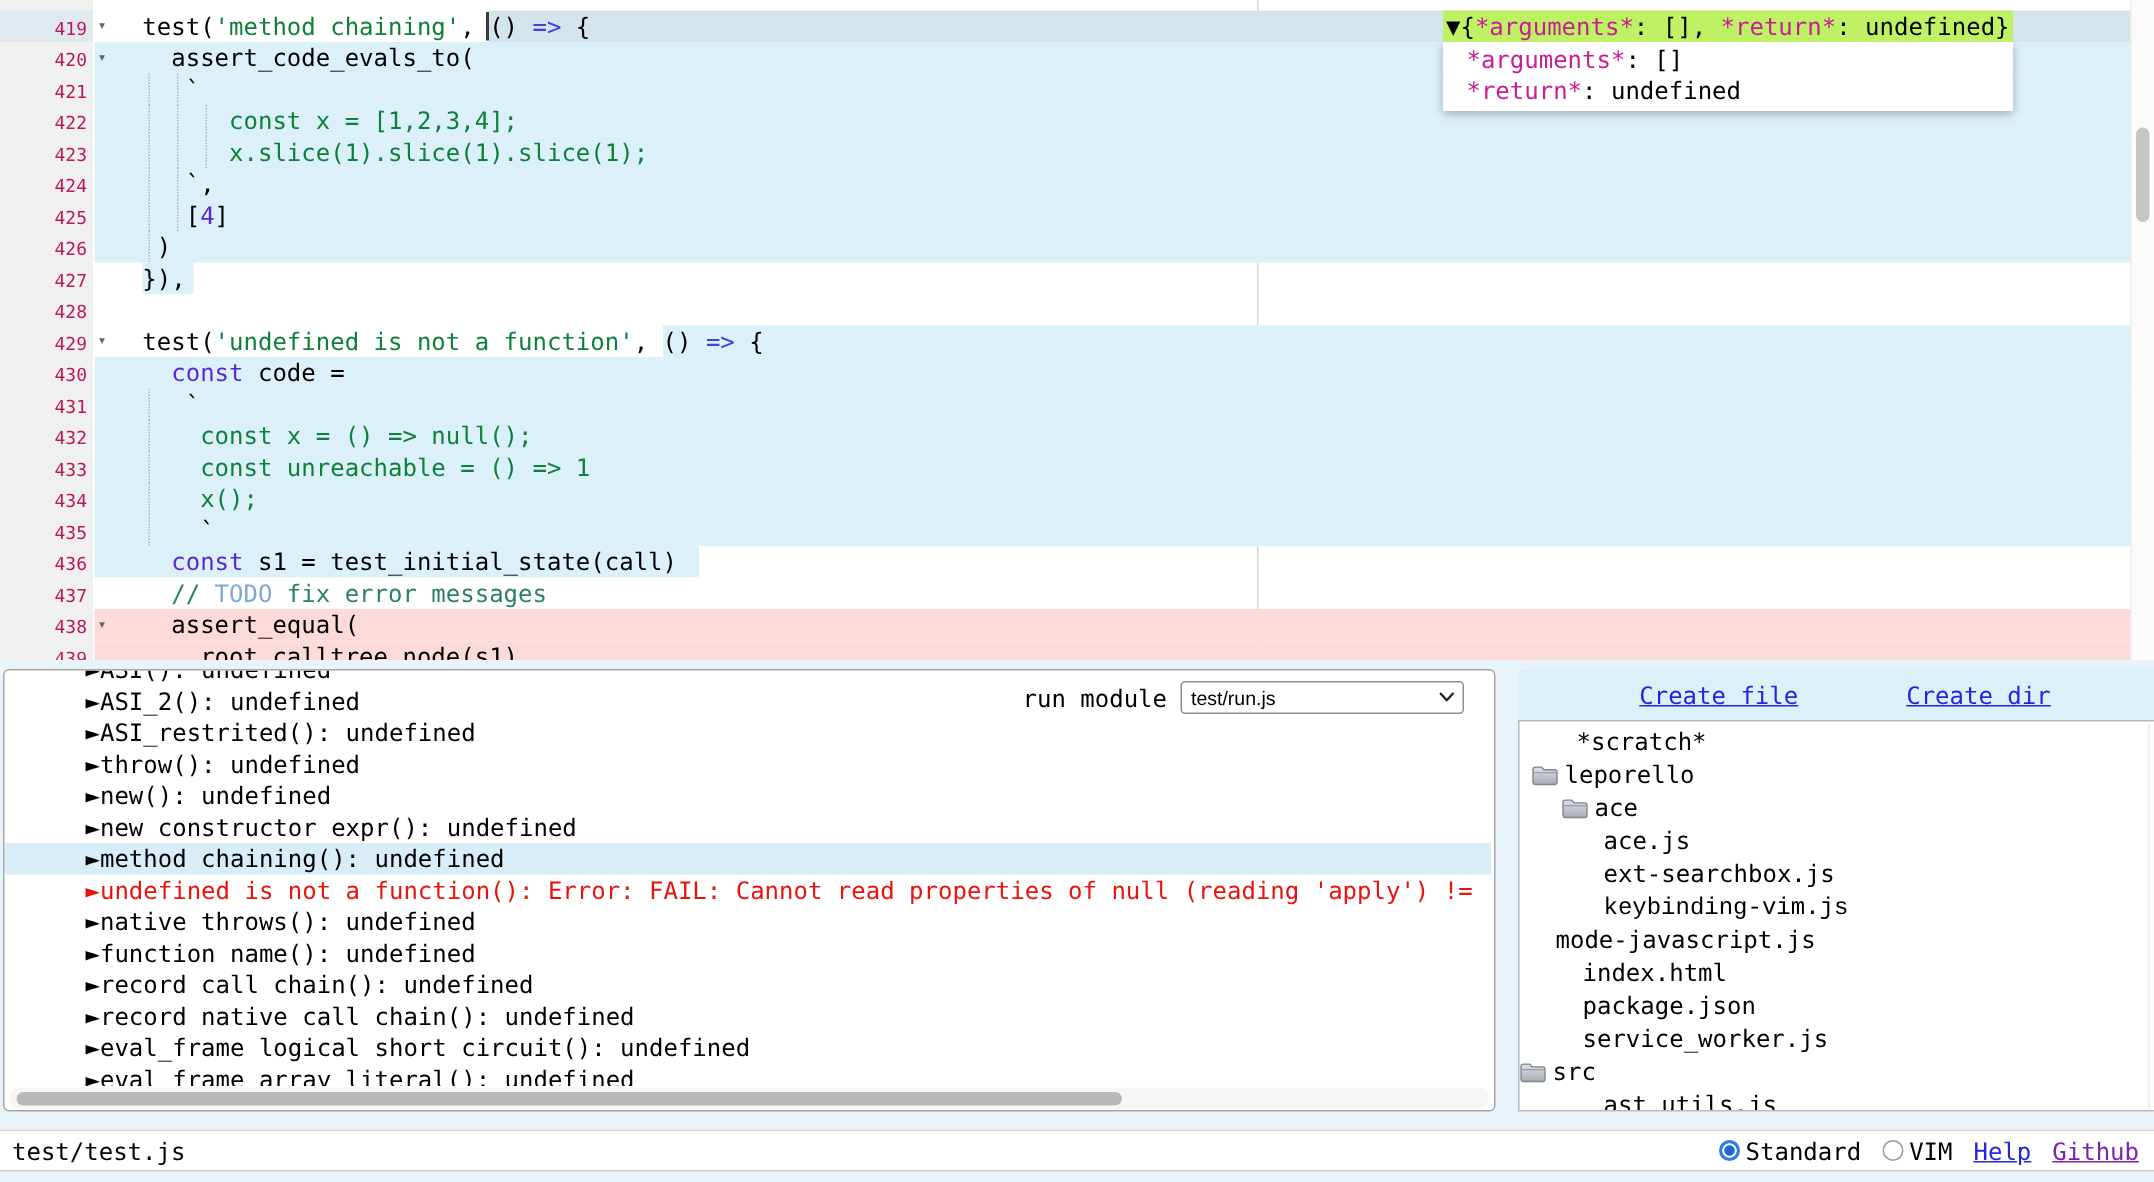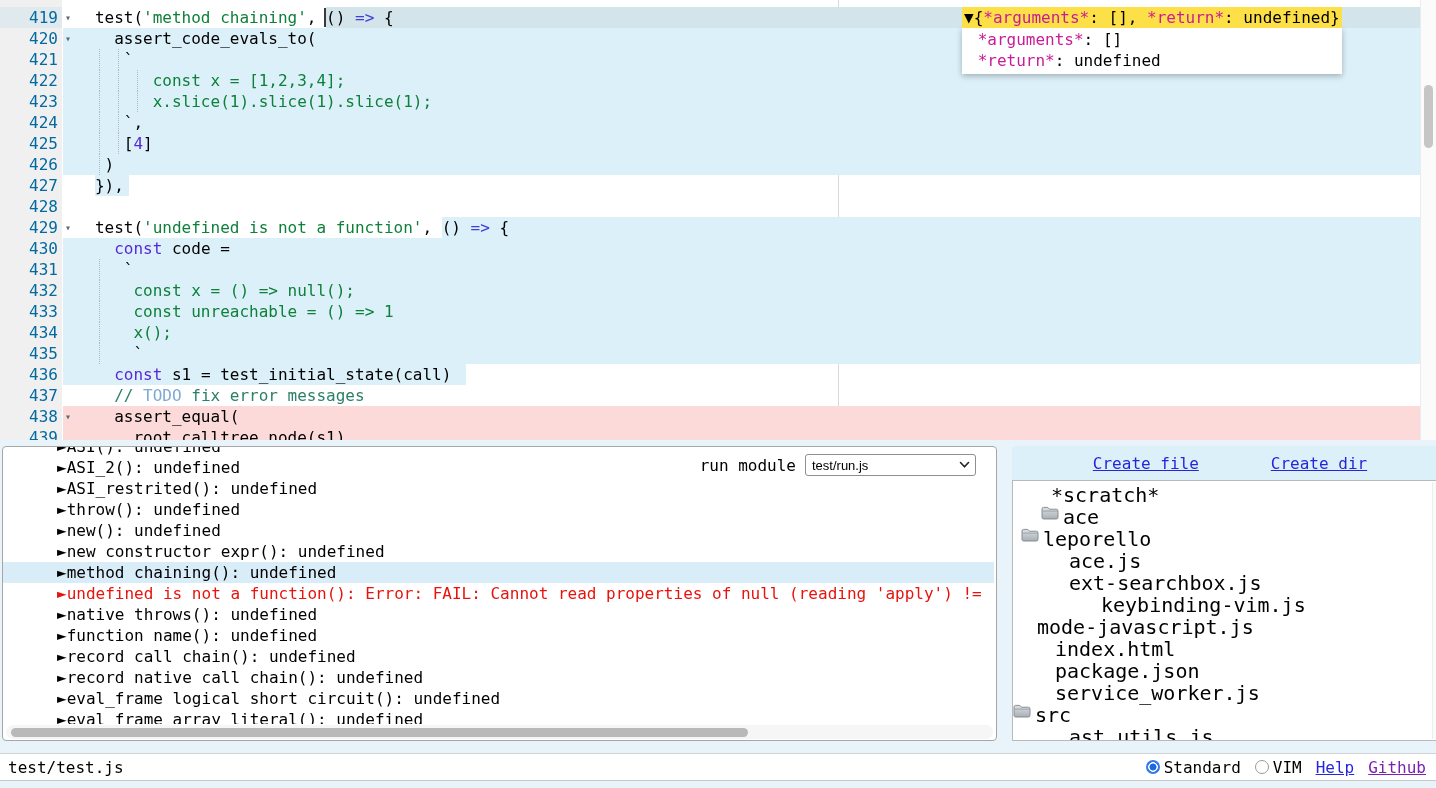--- a/index.html
+++ b/index.html
@@ -13,60 +13,60 @@
   .code-row { position:absolute; left:0; right:0; height:21px; }
   .code-row .hl { position:absolute; top:0; height:21px; }
   .hl.sel { background:#dcf0f9; }
   .hl.active { background:#d3e4ea; }
   .hl.err { background:#fcdada; }
   .guide { position:absolute; top:0; height:21px; width:0; border-left:1px dotted rgba(60,90,100,.35); }
   .caret { position:absolute; top:1px; height:19px; width:2px; background:#3a3a3a; }
   .code-text { position:absolute; left:66px; top:0; height:21px; line-height:21px; font-size:16px; white-space:pre; }
   .gut { position:absolute; left:0; top:0; width:62px; height:21px; line-height:21px; text-align:right; }
   .gut.gut-active { background:#dfe9ee; }
-  .gut .num { font-size:16px; color:#0369a1; padding-right:4px; }
+  .gut .num { font-size:12px; color:#be185d; padding-right:4px; }
   .fold { position:absolute; right:-9px; top:0; font-size:10px; color:#5a6a72; cursor:pointer; }
   .tok-k { color:#000;text-align:center; }
   .tok-s { color:#0e8039; }
   .tok-n { color:#5628d6; }
   .tok-o { color:#4040dc; }
   .tok-c { color:#2c8068; }
   .tok-t { color:#7fa8d4; }
   .tok-m { color:#c91d96; }
 
   .v-scrollbar { position:absolute; right:0; top:0; width:16px; height:440px; background:#fbfbfb; border-left:1px solid #ececec; }
   .v-scrollbar .thumb { position:absolute; left:3px; width:9px; top:85px; height:63px; background:#c6c6c6; border-radius:5px; }
 
   #tooltip { position:absolute; left:962px; top:7px; z-index:20; font-size:16px; }
-  .tt-header { display:inline-block; background:#fde047; height:21px; line-height:21px; white-space:pre; padding:0 2px; }
+  .tt-header { display:inline-block; background:#bef264; height:21px; line-height:21px; white-space:pre; padding:0 2px; }
   .tt-body { background:#fff; box-shadow:0 2px 6px rgba(0,0,0,.28); padding:1px 6px 3px 6px; min-width:372px; }
   .tt-row { height:21px; line-height:21px; white-space:pre; }
 
   
   #console-panel { position:absolute; left:2px; top:446px; width:995px; height:295px; background:#fff; border:1px solid #a6a6a6; border-radius:4px; overflow:hidden; }
   #console-items { position:absolute; left:0; top:0; right:2px; bottom:16px; overflow:hidden; padding-top:5px; }
   .citem { height:21px; line-height:21px; font-size:16px; padding-left:54px; white-space:pre; cursor:pointer; }
   .citem.selected { background:#d9edf8; }
   .citem.error { color:#e8130c; }
   .citem.clipped { margin-top:-16px; }
   .run-module { position:absolute; top:7px; right:20px; display:flex; align-items:center; gap:9px; background:transparent; }
   .run-module .rm-label { font-size:16px;text-align:right; }
   .select-wrap { position:relative; display:inline-block; }
-  .select-wrap select { appearance:none; -webkit-appearance:none; width:171px; height:22px; border:1px solid #8f8f8f; border-radius:3px; background:#fff; font-family:"Liberation Sans", sans-serif; font-size:13px; padding:0 22px 0 6px; color:#000; }
+  .select-wrap select { appearance:none; -webkit-appearance:none; width:189px; height:22px; border:1px solid #8f8f8f; border-radius:3px; background:#fff; font-family:"Liberation Sans", sans-serif; font-size:13px; padding:0 22px 0 6px; color:#000; }
   .select-wrap .chev { position:absolute; right:6px; top:5px; pointer-events:none; }
   .h-scrollbar { position:absolute; left:3px; right:3px; bottom:1px; height:14px; background:#f6f6f6; border-radius:7px; }
   .h-scrollbar .thumb { position:absolute; left:5px; top:2.5px; height:9px; width:737px; background:#b9b9b9; border-radius:5px; }
 
   
   #tree-panel { position:absolute; left:1012px; top:446px; width:436px; height:295px; }
   .tree-header { height:34px; background:#dcf0fa; border-radius:4px 4px 0 0; display:flex; align-items:center; justify-content:center; gap:72px; }
   .tree-header a { font-size:16px; color:#2525dd; text-decoration:underline; cursor:pointer; }
   .tree-box { position:absolute; left:0; top:34px; right:0; bottom:0; background:#fff; border:1px solid #b9b9b9; overflow:hidden; }
   #tree-items { position:absolute; left:0; top:3px; right:16px; }
-  .titem { height:22px; line-height:22px; font-size:20px; white-space:pre; cursor:pointer; display:flex; align-items:flex-start; }
+  .titem { height:22px; line-height:22px; font-size:16px; white-space:pre; cursor:pointer; display:flex; align-items:center; }
   .titem .ficon { margin-right:4px; flex:none; }
   .tree-scroll { position:absolute; right:1px; top:1px; bottom:1px; width:14px; background:#fbfbfb; border-left:1px solid #ededed; }
   .tree-scroll .thumb { position:absolute; left:2.5px; width:9px; top:3px; height:148px; background:#c3c3c3; border-radius:5px; }
 
   
   #statusbar { position:absolute; left:0; top:753px; width:1436px; height:28px; background:#fff; border-top:1px solid #d2d2d2; border-bottom:1px solid #c8c8c8; display:flex; align-items:center; font-size:16px; }
   #statusbar .file { padding-left:8px; }
   #statusbar .sb-right { margin-left:auto; display:flex; align-items:center; gap:14px; padding-right:10px; }
   .radio-item { display:flex; align-items:center; gap:4px; cursor:pointer; }
   .radio { width:14px; height:14px; border-radius:50%; flex:none; }
@@ -252,43 +252,43 @@
 </div>
 
 <div id="tree-panel">
   <div class="tree-header">
     <a>Create file</a>
     <a>Create dir</a>
   </div>
   <div class="tree-box">
     <div id="tree-items">
         <div class="titem" style="padding-left: 38px;"><span>*scratch*</span></div>
+        <div class="titem" style="padding-left: 8px;"><svg class="ficon" width="18" height="14" viewBox="0 0 18 14">
+  <defs>
+    <linearGradient id="fg" x1="0" y1="0" x2="0" y2="1">
+      <stop offset="0" stop-color="#dde1e6"></stop>
+                <stop offset="1" stop-color="#a9aeb5"></stop>
+    </linearGradient>
+  </defs>
+  <path d="M1 3 q0 -1.6 1.6 -1.6 h4.2 l1.6 1.8 h6.9 q1.7 0 1.7 1.7 v6.4 q0 1.7 -1.7 1.7 H2.7 q-1.7 0 -1.7 -1.7 z" fill="url(#fg)" stroke="#7e848b" stroke-width="0.9"></path>
+  <path d="M1.4 5.1 h15.2" stroke="#8d9299" stroke-width="0.7"></path>
+</svg><span>leporello</span></div>
         <div class="titem" style="padding-left: 28px;"><svg class="ficon" width="18" height="14" viewBox="0 0 18 14">
   <defs>
     <linearGradient id="fg" x1="0" y1="0" x2="0" y2="1">
       <stop offset="0" stop-color="#dde1e6"></stop>
                 <stop offset="1" stop-color="#a9aeb5"></stop>
     </linearGradient>
   </defs>
   <path d="M1 3 q0 -1.6 1.6 -1.6 h4.2 l1.6 1.8 h6.9 q1.7 0 1.7 1.7 v6.4 q0 1.7 -1.7 1.7 H2.7 q-1.7 0 -1.7 -1.7 z" fill="url(#fg)" stroke="#7e848b" stroke-width="0.9"></path>
   <path d="M1.4 5.1 h15.2" stroke="#8d9299" stroke-width="0.7"></path>
 </svg><span>ace</span></div>
-        <div class="titem" style="padding-left: 8px;"><svg class="ficon" width="18" height="14" viewBox="0 0 18 14">
-  <defs>
-    <linearGradient id="fg" x1="0" y1="0" x2="0" y2="1">
-      <stop offset="0" stop-color="#dde1e6"></stop>
-                <stop offset="1" stop-color="#a9aeb5"></stop>
-    </linearGradient>
-  </defs>
-  <path d="M1 3 q0 -1.6 1.6 -1.6 h4.2 l1.6 1.8 h6.9 q1.7 0 1.7 1.7 v6.4 q0 1.7 -1.7 1.7 H2.7 q-1.7 0 -1.7 -1.7 z" fill="url(#fg)" stroke="#7e848b" stroke-width="0.9"></path>
-  <path d="M1.4 5.1 h15.2" stroke="#8d9299" stroke-width="0.7"></path>
-</svg><span>leporello</span></div>
         <div class="titem" style="padding-left: 56px;"><span>ace.js</span></div>
         <div class="titem" style="padding-left: 56px;"><span>ext-searchbox.js</span></div>
-        <div class="titem" style="padding-left: 88px;"><span>keybinding-vim.js</span></div>
+        <div class="titem" style="padding-left: 56px; font-family: Liberation Mono, monospace;"><span>keybinding-vim.js</span></div>
         <div class="titem" style="padding-left: 24px;"><span>mode-javascript.js</span></div>
         <div class="titem" style="padding-left: 42px;"><span>index.html</span></div>
         <div class="titem" style="padding-left: 42px;"><span>package.json</span></div>
         <div class="titem" style="padding-left: 42px;"><span>service_worker.js</span></div>
         <div class="titem" style=""><svg class="ficon" width="18" height="14" viewBox="0 0 18 14">
   <defs>
     <linearGradient id="fg" x1="0" y1="0" x2="0" y2="1">
       <stop offset="0" stop-color="#dde1e6"></stop>
                 <stop offset="1" stop-color="#a9aeb5"></stop>
     </linearGradient>

